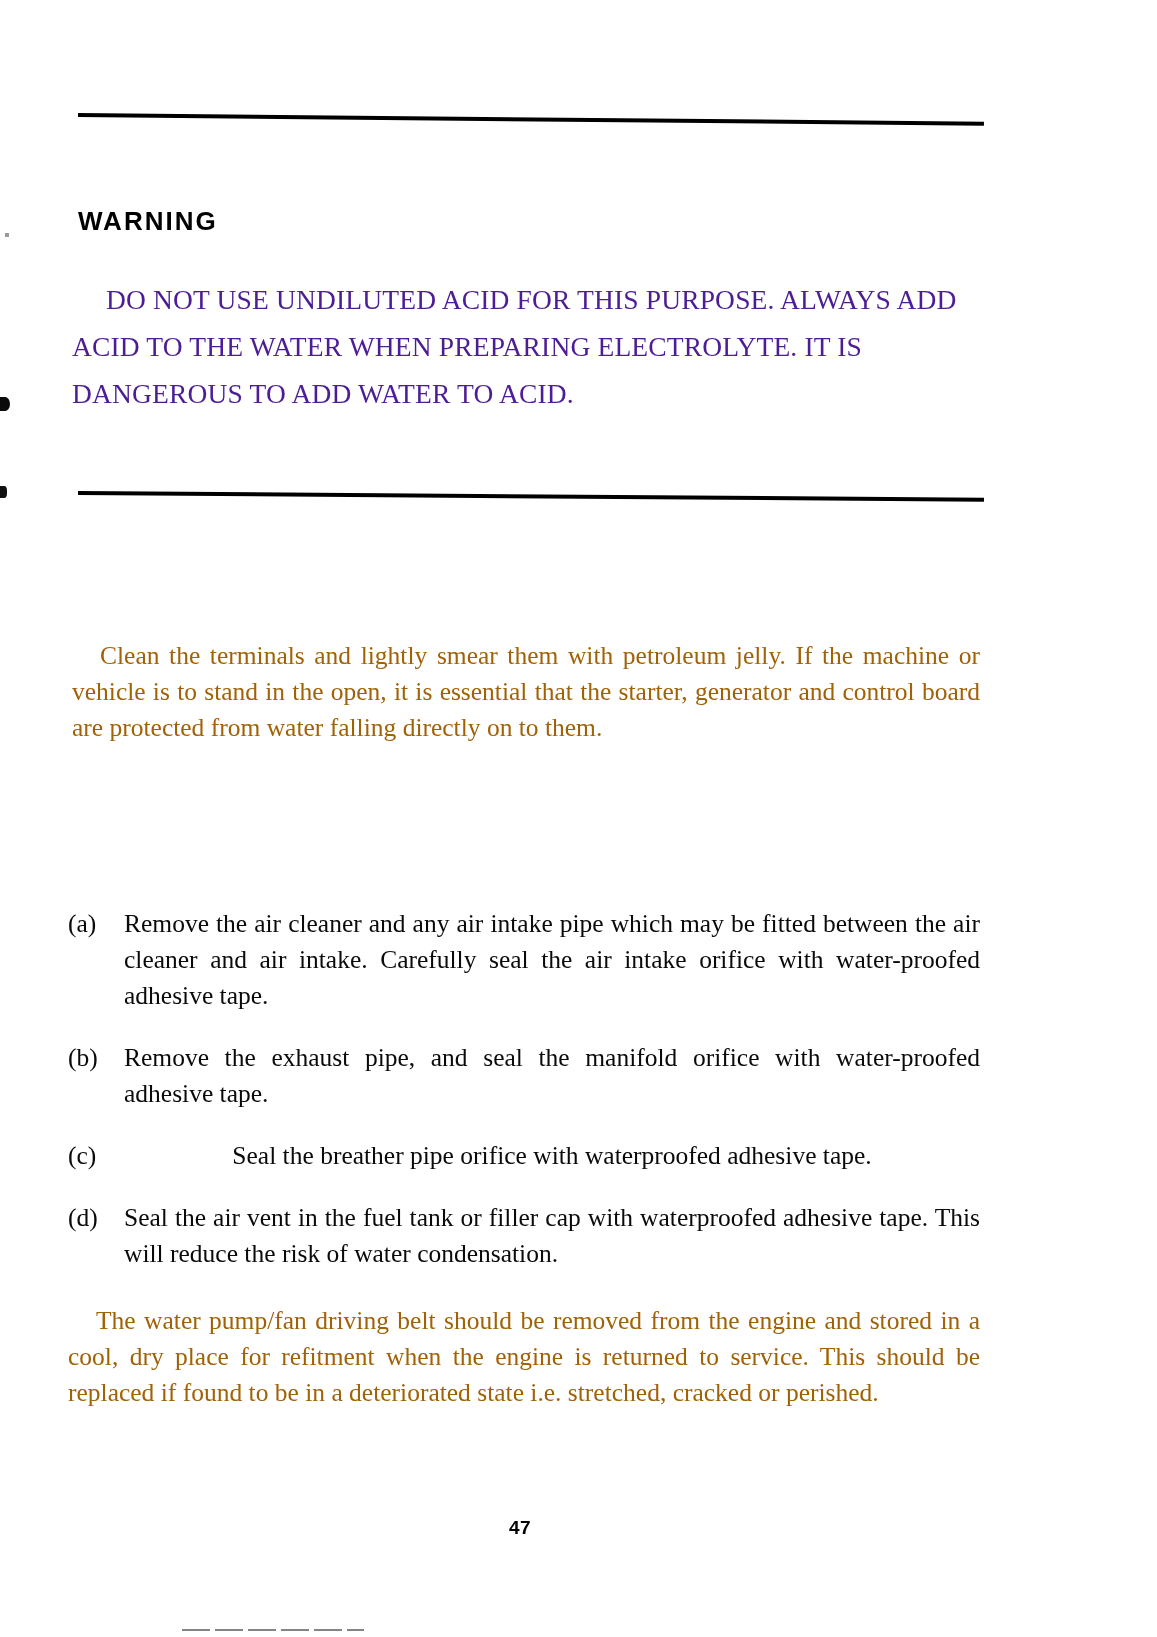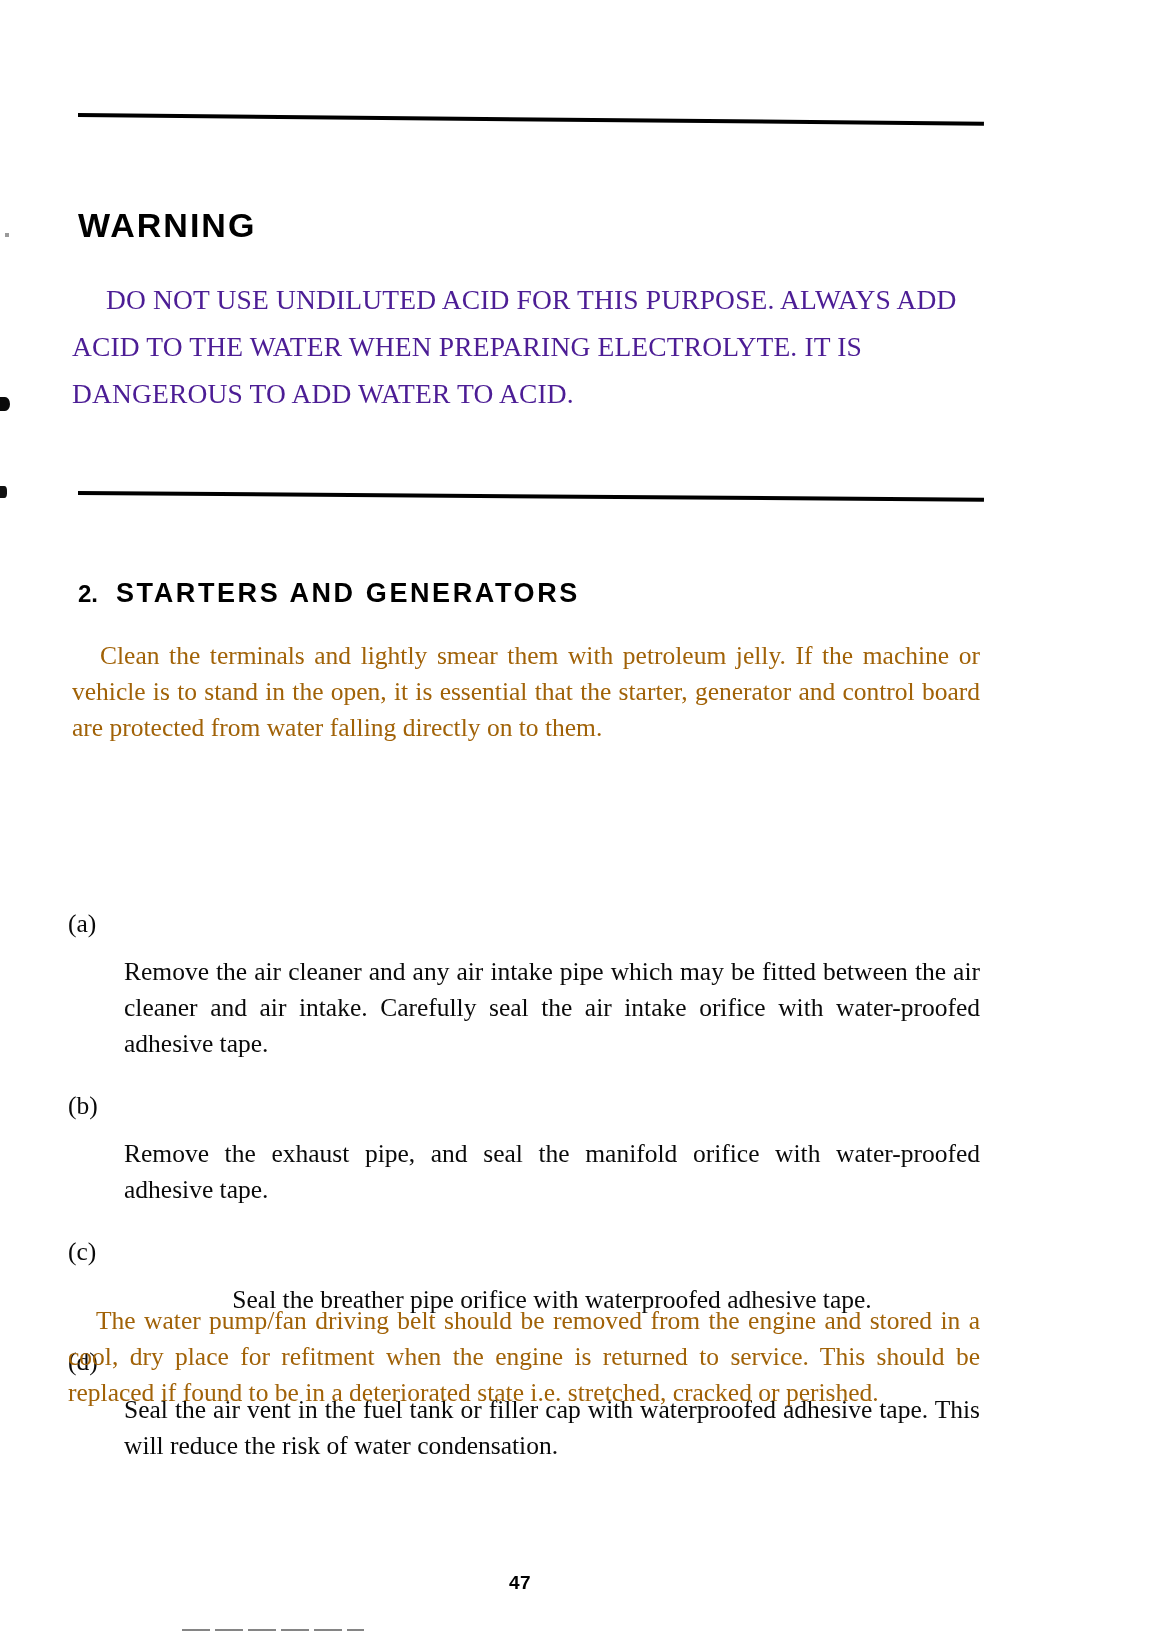--- a/index.html
+++ b/index.html
@@ -76,21 +76,21 @@
     opacity: 0.85;
   }
 
   
   .warning-title {
     position: absolute;
     left: 78px;
     top: 206px;
     font-family: "Liberation Sans", "DejaVu Sans", sans-serif;
     font-weight: bold;
-    font-size: 34px;
+    font-size: 26px;
     letter-spacing: 2.0px;
     color: #000000;
   }
 
   .warning-body {
     position: absolute;
     left: 72px;
     top: 276px;
     width: 915px;
     font-family: Liberation Serif, serif;
@@ -163,35 +163,34 @@
     line-height: 36px;
     color: #0a0a0a;
   }
   .list-item .body {
     flex: 1 1 auto;
     font-family: "Liberation Serif", "DejaVu Serif", serif;
     font-size: 25.5px;
     line-height: 36px;
     text-align: justify;
     color: #0a0a0a;
-    margin-top: 48px;
   }
   .list-item .body.nojust { text-align: center; }
 
   .para-belt {
     left: 68px;
     top: 1303px;
     width: 912px;
     text-indent: 28px;
   }
 
   .page-number {
     position: absolute;
     left: 0;
-    top: 1572px;
+    top: 1517px;
     width: 1040px;
     text-align: center;
     font-family: "Liberation Sans", "DejaVu Sans", sans-serif;
     font-weight: bold;
     font-size: 19px;
     letter-spacing: 0.5px;
   }
 </style>
 </head>
 <body>
@@ -203,23 +202,20 @@
   <div class="artifact artifact-tick"></div>
 
   <div class="rule rule-top"></div>
 
   <div class="warning-title">WARNING</div>
 
   <div class="warning-body">DO NOT USE UNDILUTED ACID FOR THIS PURPOSE. ALWAYS ADD ACID TO THE WATER WHEN PREPARING ELECTROLYTE. IT IS DANGEROUS TO ADD WATER TO ACID.</div>
 
   <div class="rule rule-bottom"></div>
 
-  <div class="section-head">
-    <span class="num">2.</span><span>STARTERS AND GENERATORS</span>
-  </div>
 
   <div class="para para-starters">Clean the terminals and lightly smear them with petroleum jelly. If the machine or vehicle is to stand in the open, it is essential that the starter, generator and control board are protected from water falling directly on to them.</div>
 
 
   <div class="list">
 
     <div class="list-item">
       <span class="marker">(a)</span>
       <span class="body">Remove the air cleaner and any air intake pipe which may be fitted between the air cleaner and air intake. Carefully seal the air intake orifice with water-proofed adhesive tape.</span>
     </div>

